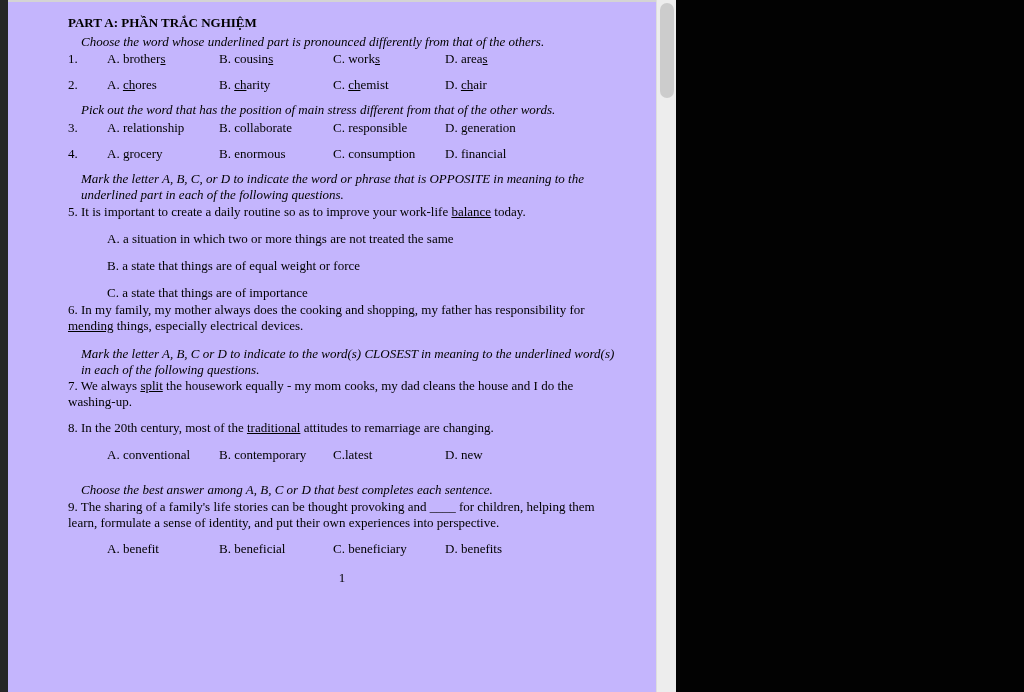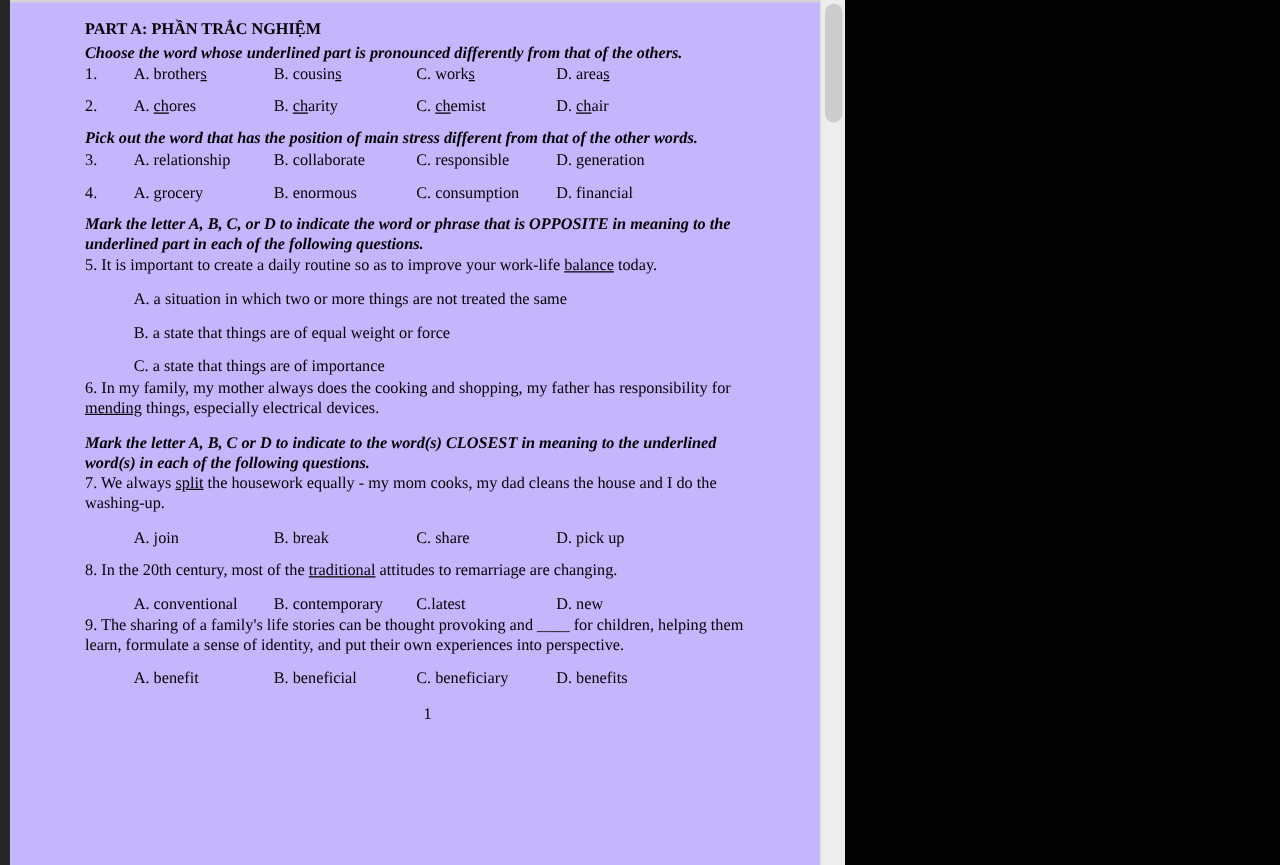--- a/index.html
+++ b/index.html
@@ -20,21 +20,21 @@
     background: #c4b5fd;
     border-top: 2px solid #d4d4d4;
   }
   .content {
     padding: 13px 40px 0 60px;
     font-size: 13px;
     line-height: 16px;
     color: #000;
   }
   .title { font-weight: bold; }
-  .instr { font-weight: bold; font-style: italic; }
+  .instr { font-weight: normal; font-style: italic; margin-left: 13px; }
   .qrow { display: flex; }
   .qnum  { flex: 0 0 39px; width: 39px; }
   .opt-a { flex: 0 0 112px; width: 112px; }
   .opt-b { flex: 0 0 114px; width: 114px; }
   .opt-c { flex: 0 0 112px; width: 112px; }
   .opt-d { flex: 1; }
   .indent { padding-left: 39px; }
   .suboption { margin-left: 39px; }
   .stem { }
   u { text-decoration: underline; }
@@ -117,36 +117,31 @@
     <div class="suboption mt11">B. a state that things are of equal weight or force</div>
     <div class="suboption mt11">C. a state that things are of importance</div>
 
     <div class="stem mt1"><span>6. In my family, my mother always does the cooking and shopping, my father has responsibility for </span><u>mending</u><span> things, especially electrical devices.</span></div>
 
 
     <div class="instr mt12">Mark the letter A, B, C or D to indicate to the word(s) CLOSEST in meaning to the underlined word(s) in each of the following questions.</div>
 
     <div class="stem mt0"><span>7. We always </span><u>split</u><span> the housework equally - my mom cooks, my dad cleans the house and I do the washing-up.</span></div>
 
-    <div class="qrow indent mt12">
-      <span class="opt-a">A. join</span>
-      <span class="opt-b">B. break</span>
-      <span class="opt-c">C. share</span>
-      <span class="opt-d">D. pick up</span>
-    </div>
 
     <div class="stem mt10"><span>8. In the 20th century, most of the </span><u>traditional</u><span> attitudes to remarriage are changing.</span></div>
 
     <div class="qrow indent mt11">
       <span class="opt-a">A. conventional</span>
       <span class="opt-b">B. contemporary</span>
       <span class="opt-c">C.latest</span>
       <span class="opt-d">D. new</span>
     </div>
 
+    <div class="instr mt19">Choose the best answer among A, B, C or D that best completes each sentence.</div>
 
     <div class="stem mt1"><span>9. The sharing of a family's life stories can be thought provoking and ____ for children, helping them learn, formulate a sense of identity, and put their own experiences into perspective.</span></div>
 
     <div class="qrow indent mt10">
       <span class="opt-a">A. benefit</span>
       <span class="opt-b">B. beneficial</span>
       <span class="opt-c">C. beneficiary</span>
       <span class="opt-d">D. benefits</span>
     </div>
 

